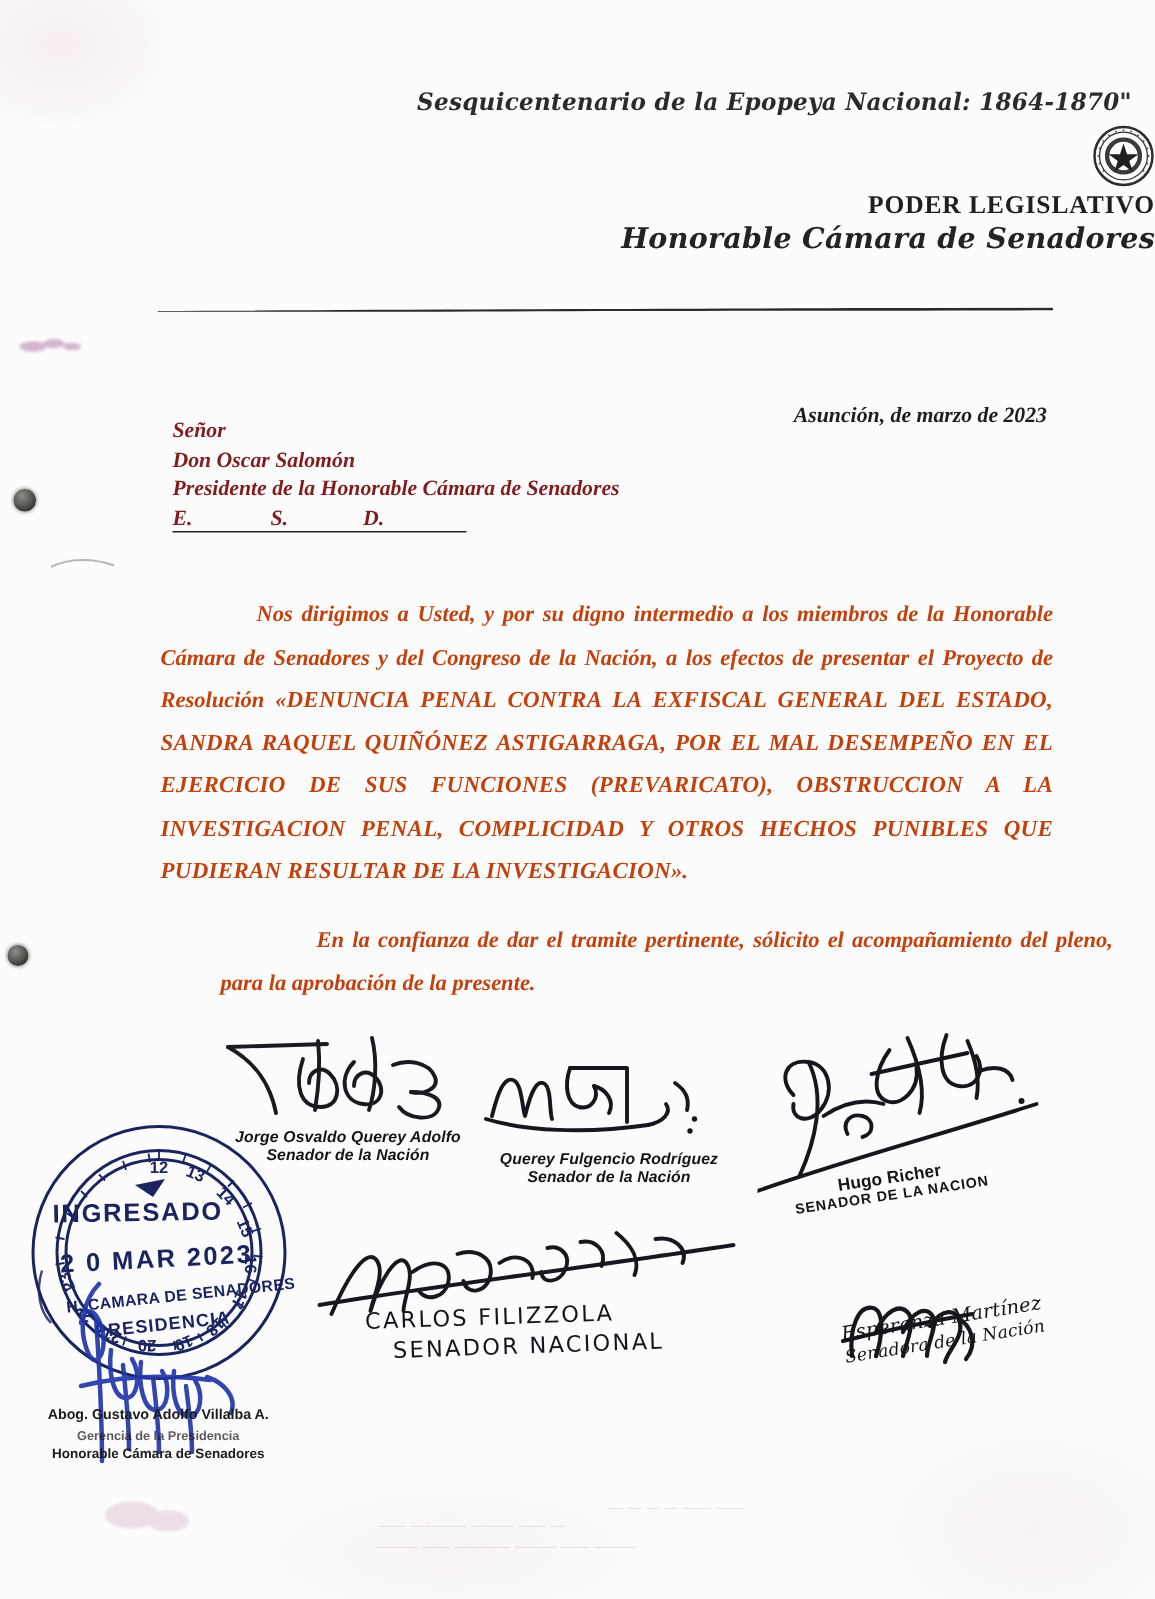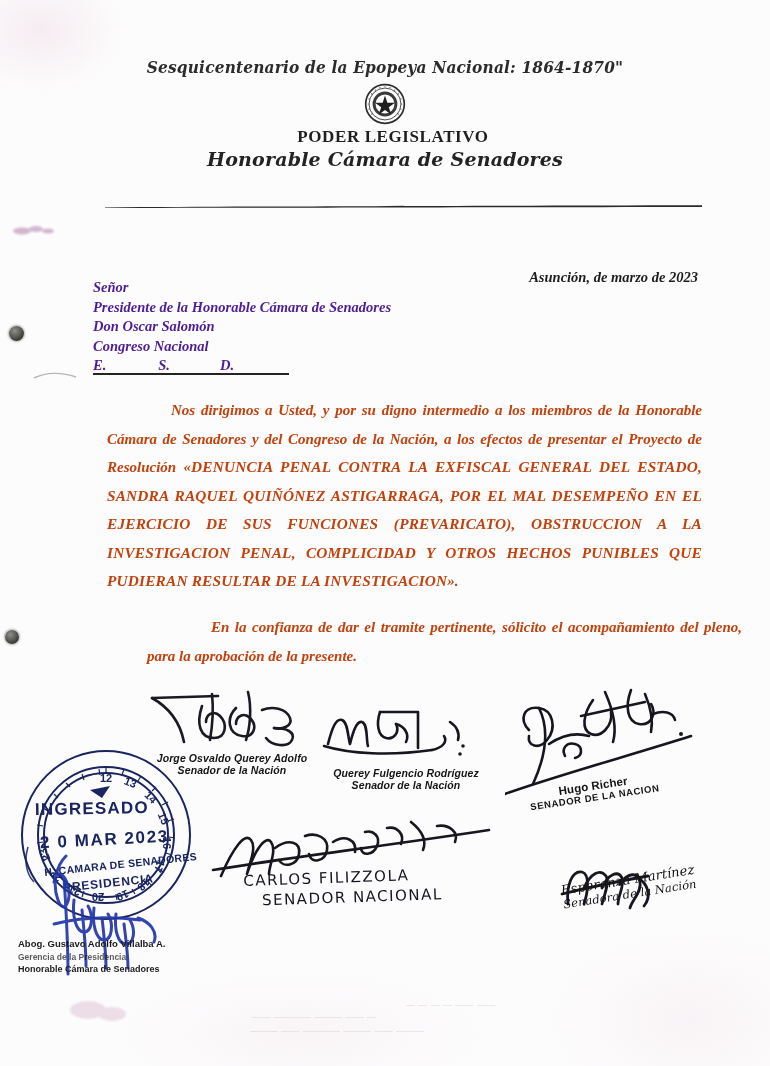--- a/index.html
+++ b/index.html
@@ -53,21 +53,21 @@
     pointer-events: none;
     white-space: nowrap;
   }
 
   
   .letterhead {
     position: absolute;
     left: 0;
     right: 0;
     top: 58px;
-    text-align: center;
+    text-align: right;
   }
   .sesqui {
     font-family: "DejaVu Serif", serif;
     font-style: italic;
     font-weight: bold;
     font-size: 16px;
     color: #2b2b2b;
     letter-spacing: 0.2px;
     transform: scaleX(0.96);
   }
@@ -109,28 +109,28 @@
     top: 232px;
     font-family: "Liberation Serif", serif;
     font-style: italic;
     font-weight: bold;
     font-size: 14.5px;
     color: #1d1d1d;
     margin-top: 37px;
   }
   .addressee {
     position: absolute;
-    left: 93px;
+    left: 115px;
     top: 278px;
     font-family: "Liberation Serif", serif;
     font-style: italic;
     font-weight: bold;
     font-size: 14.5px;
     line-height: 19.5px;
-    color: #4c1d95;
+    color: #7f1d1d;
   }
   .esd {
     margin-top: 0;
     position: relative;
     width: 200px;
   }
   .esd span {
     display: inline-block;
   }
   .esd .s-slot { margin-left: 52px; }
@@ -266,20 +266,21 @@
     font-size: 12px;
     letter-spacing: 0.8px;
     transform: rotate(-6deg);
   }
 
   .clerk-block {
     position: absolute;
     left: 18px;
     top: 938px;
     width: 175px;
+    text-align: center;
     font-family: "Liberation Sans", sans-serif;
     font-weight: bold;
     color: #1b1b1b;
     line-height: 12.5px;
   }
   .clerk-block .c1 { font-size: 9.5px; display:block; }
   .clerk-block .c2 { font-size: 8.5px; display:block; opacity: 0.72; }
   .clerk-block .c3 { font-size: 9px; display:block; }
 
   .ink { position: absolute; pointer-events: none; }
@@ -325,23 +326,22 @@
   </div>
 
   <svg class="rule" viewBox="0 0 597 3" preserveAspectRatio="none">
     <path d="M0 2.4 C 150 1.4, 330 0.7, 597 0.2 L 597 1.9 C 330 2.3, 150 2.9, 0 2.9 Z" fill="#2a2a2a"></path>
   </svg>
 
   <div class="date-line">Asunción,  de marzo de 2023</div>
 
   <div class="addressee">
     <div>Señor</div>
+    <div>Don Oscar Salomón</div>
     <div>Presidente de la Honorable Cámara de Senadores</div>
-    <div>Don Oscar Salomón</div>
-    <div>Congreso Nacional</div>
     <div class="esd">
       <span>E.</span><span class="s-slot">S.</span><span class="d-slot">D.</span>
       <div class="esd-underline"></div>
     </div>
   </div>
 
   <div class="para" id="para-1"><span>Nos dirigimos a Usted, y por su digno intermedio a los miembros de la Honorable Cámara de Senadores y del Congreso de la Nación, a los efectos de presentar el Proyecto de Resolución «</span><span class="caps">DENUNCIA PENAL CONTRA LA EXFISCAL GENERAL DEL ESTADO, SANDRA RAQUEL QUIÑÓNEZ ASTIGARRAGA, POR EL MAL DESEMPEÑO EN EL EJERCICIO DE SUS FUNCIONES (PREVARICATO), OBSTRUCCION A LA INVESTIGACION PENAL, COMPLICIDAD Y OTROS HECHOS PUNIBLES QUE PUDIERAN RESULTAR DE LA INVESTIGACION</span><span>».</span></div>
 
   <div class="para" id="para-2">En la confianza de dar el tramite pertinente, sólicito el acompañamiento del pleno, para la aprobación de la presente.</div>
 

